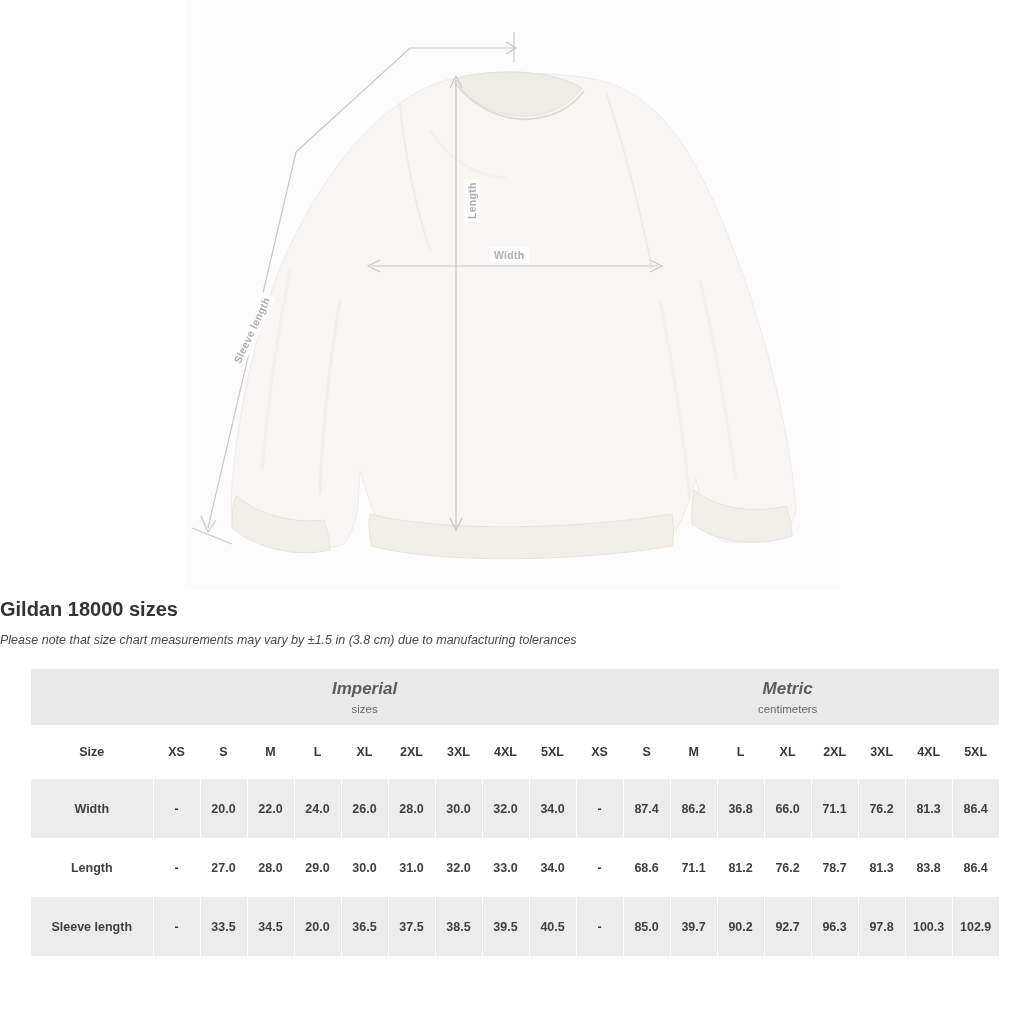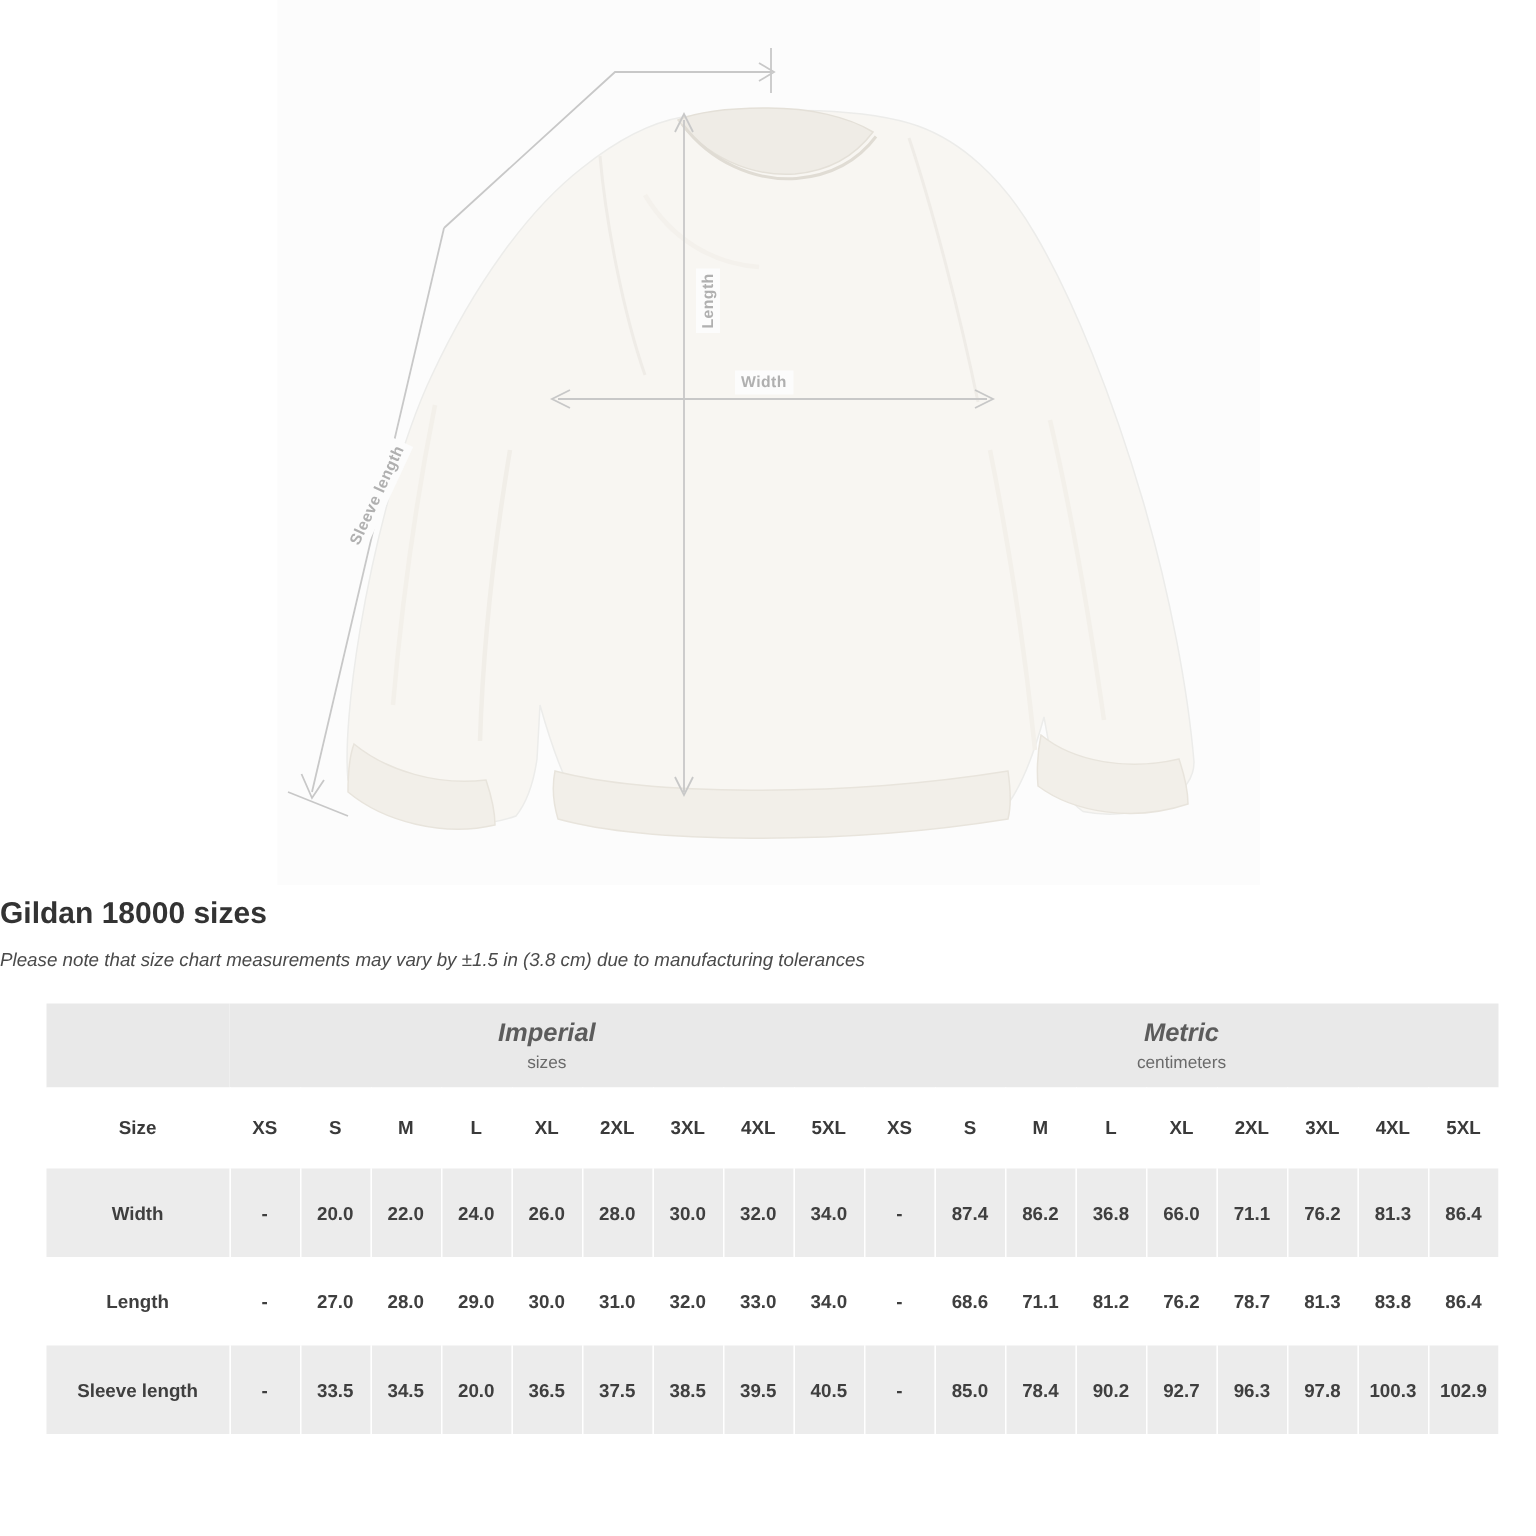--- a/index.html
+++ b/index.html
@@ -320,21 +320,21 @@
         <td class="cell">33.5</td>
         <td class="cell">34.5</td>
         <td class="cell">20.0</td>
         <td class="cell">36.5</td>
         <td class="cell">37.5</td>
         <td class="cell">38.5</td>
         <td class="cell">39.5</td>
         <td class="cell">40.5</td>
         <td class="cell">-</td>
         <td class="cell">85.0</td>
-        <td class="cell">78.4</td>
+        <td class="cell">39.7</td>
         <td class="cell">90.2</td>
         <td class="cell">92.7</td>
         <td class="cell">96.3</td>
         <td class="cell">97.8</td>
         <td class="cell">100.3</td>
         <td class="cell">102.9</td>
       </tr>
     </tbody>
   </table>
 </div>

